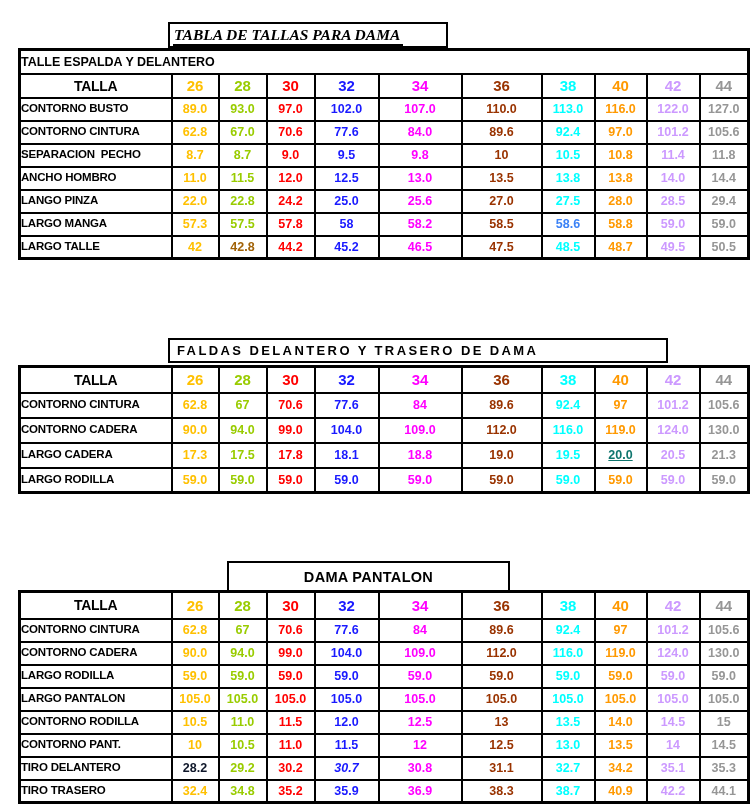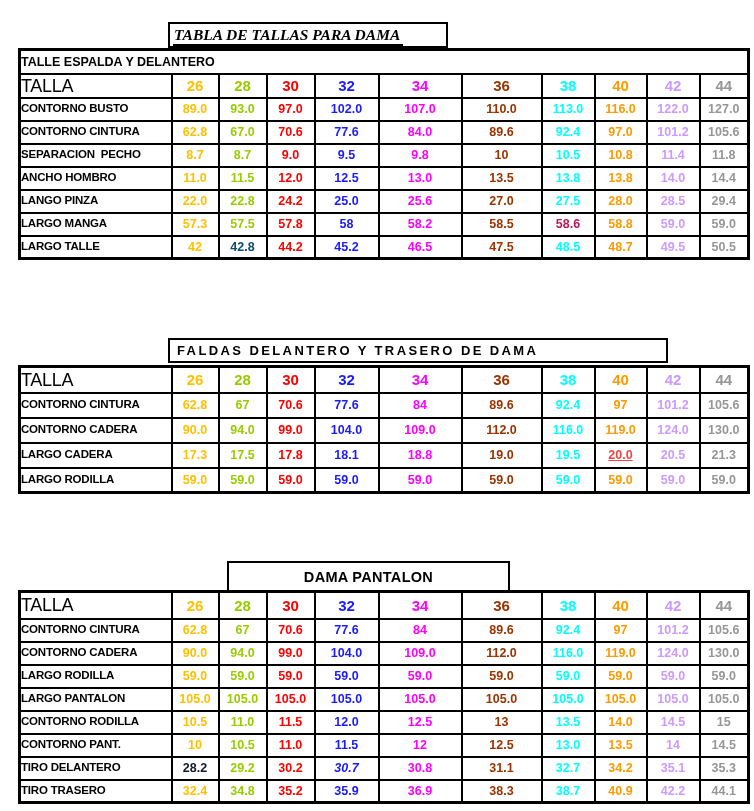--- a/index.html
+++ b/index.html
@@ -65,22 +65,22 @@
   #table-1 tr.head-row{height:24px;}
   #table-2 tr{height:25px;}
   #table-2 tr.head-row{height:26px;}
   #table-3 tr{height:23px;}
   #table-3 tr.head-row{height:27px;}
   td.banner-cell{
     font-weight:bold;font-size:12.5px;color:#000;
     text-align:left;padding-left:97px;
   }
   td.talla-cell{
-    font-weight:normal;font-size:18px;color:#000;
-    text-align:left;padding-left:2px;letter-spacing:-0.3px;
+    font-weight:bold;font-size:14px;color:#000;
+    text-align:center;padding-left:2px;letter-spacing:-0.3px;
   }
   td.size-cell{
     font-weight:bold;font-size:15px;text-align:center;
   }
   td.label-cell{
     font-weight:bold;font-size:11.5px;color:#000;
     text-align:left;padding-left:2px;letter-spacing:-0.2px;
   }
   td.value-cell{
     font-weight:bold;font-size:12.5px;text-align:center;
@@ -192,29 +192,29 @@
           <td class="value-cell" style="color: rgb(150, 150, 150);">29.4</td>
         </tr>
         <tr>
           <td class="label-cell">LARGO MANGA</td>
           <td class="value-cell" style="color: rgb(255, 192, 0);">57.3</td>
           <td class="value-cell" style="color: rgb(153, 204, 0);">57.5</td>
           <td class="value-cell" style="color: rgb(255, 0, 0);">57.8</td>
           <td class="value-cell" style="color: rgb(26, 26, 255);">58</td>
           <td class="value-cell" style="color: rgb(255, 0, 255);">58.2</td>
           <td class="value-cell" style="color: rgb(153, 51, 0);">58.5</td>
-          <td class="value-cell" style="color: #be185d;">58.6</td>
+          <td class="value-cell" style="color: #3b82f6;">58.6</td>
           <td class="value-cell" style="color: rgb(255, 153, 0);">58.8</td>
           <td class="value-cell" style="color: rgb(204, 153, 255);">59.0</td>
           <td class="value-cell" style="color: rgb(150, 150, 150);">59.0</td>
         </tr>
         <tr>
           <td class="label-cell">LARGO TALLE</td>
           <td class="value-cell" style="color: rgb(255, 192, 0);">42</td>
-          <td class="value-cell" style="color: #0c4a6e;">42.8</td>
+          <td class="value-cell" style="color: #a16207;">42.8</td>
           <td class="value-cell" style="color: rgb(255, 0, 0);">44.2</td>
           <td class="value-cell" style="color: rgb(26, 26, 255);">45.2</td>
           <td class="value-cell" style="color: rgb(255, 0, 255);">46.5</td>
           <td class="value-cell" style="color: rgb(153, 51, 0);">47.5</td>
           <td class="value-cell" style="color: rgb(0, 255, 255);">48.5</td>
           <td class="value-cell" style="color: rgb(255, 153, 0);">48.7</td>
           <td class="value-cell" style="color: rgb(204, 153, 255);">49.5</td>
           <td class="value-cell" style="color: rgb(150, 150, 150);">50.5</td>
         </tr>
       </tbody>
@@ -280,21 +280,21 @@
         </tr>
         <tr>
           <td class="label-cell">LARGO CADERA</td>
           <td class="value-cell" style="color: rgb(255, 192, 0);">17.3</td>
           <td class="value-cell" style="color: rgb(153, 204, 0);">17.5</td>
           <td class="value-cell" style="color: rgb(255, 0, 0);">17.8</td>
           <td class="value-cell" style="color: rgb(26, 26, 255);">18.1</td>
           <td class="value-cell" style="color: rgb(255, 0, 255);">18.8</td>
           <td class="value-cell" style="color: rgb(153, 51, 0);">19.0</td>
           <td class="value-cell" style="color: rgb(0, 255, 255);">19.5</td>
-          <td class="value-cell" style="color: #ef4444; text-decoration: underline;">20.0</td>
+          <td class="value-cell" style="color: #0f766e; text-decoration: underline;">20.0</td>
           <td class="value-cell" style="color: rgb(204, 153, 255);">20.5</td>
           <td class="value-cell" style="color: rgb(150, 150, 150);">21.3</td>
         </tr>
         <tr>
           <td class="label-cell">LARGO RODILLA</td>
           <td class="value-cell" style="color: rgb(255, 192, 0);">59.0</td>
           <td class="value-cell" style="color: rgb(153, 204, 0);">59.0</td>
           <td class="value-cell" style="color: rgb(255, 0, 0);">59.0</td>
           <td class="value-cell" style="color: rgb(26, 26, 255);">59.0</td>
           <td class="value-cell" style="color: rgb(255, 0, 255);">59.0</td>

